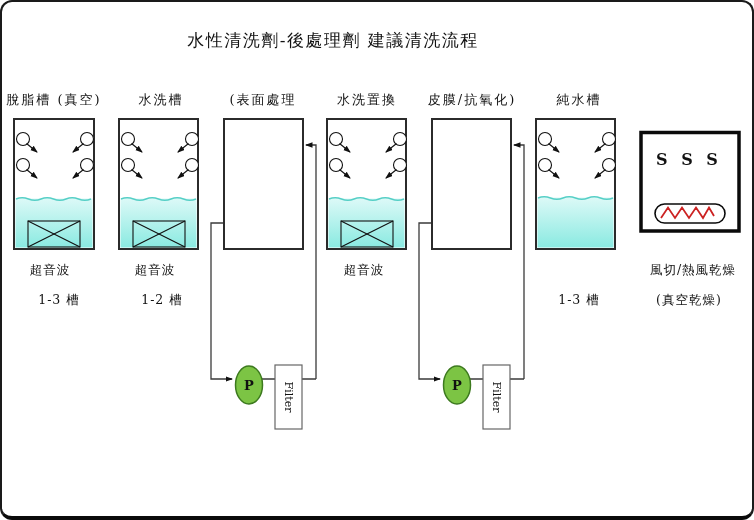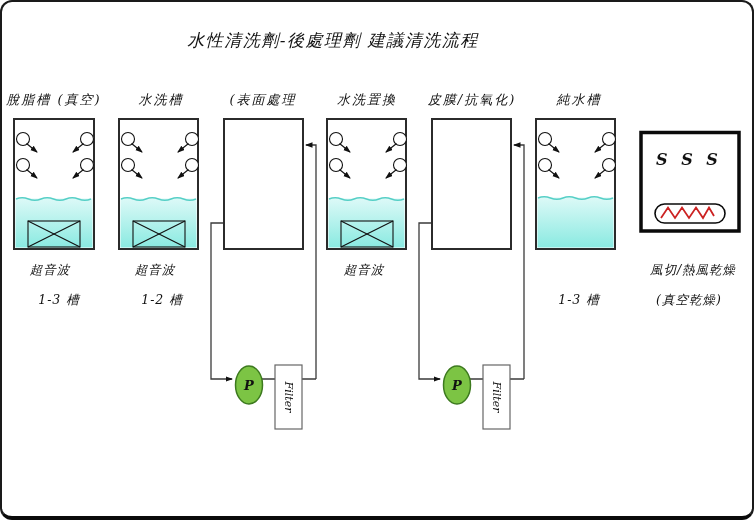--- a/index.html
+++ b/index.html
@@ -1,20 +1,20 @@
 <!DOCTYPE html>
 <html><head>
 <meta charset="utf-8">
 <style>
   html,body{margin:0;padding:0;background:#fff;}
   body{font-family:"DejaVu Serif","Liberation Serif",serif;}
   .canvas{
     position:relative;width:754px;height:520px;box-sizing:border-box;
     background:#fff;border:2px solid #1a1a1a;border-bottom:4px solid #0a0a0a;
-    border-radius:12px;overflow:hidden;font-style:italic;
+    border-radius:12px;overflow:hidden;
   }
   svg{position:absolute;left:0;top:0;}
   text{font-family:"DejaVu Serif","Liberation Serif",serif;fill:#111;}
   .title-text{font-size:17px;letter-spacing:1.5px;}
   .tank-label{font-size:13px;letter-spacing:2px;}
   .sub-label{font-size:12.5px;letter-spacing:1px;}
   .sss-text{font-size:16px;letter-spacing:4px;font-weight:bold;}
   .pump-text{font-size:13px;font-weight:bold;}
   .filter-text{font-size:11px;}
   .tank-body{fill:#fff;stroke:#2b2b2b;stroke-width:2;}

